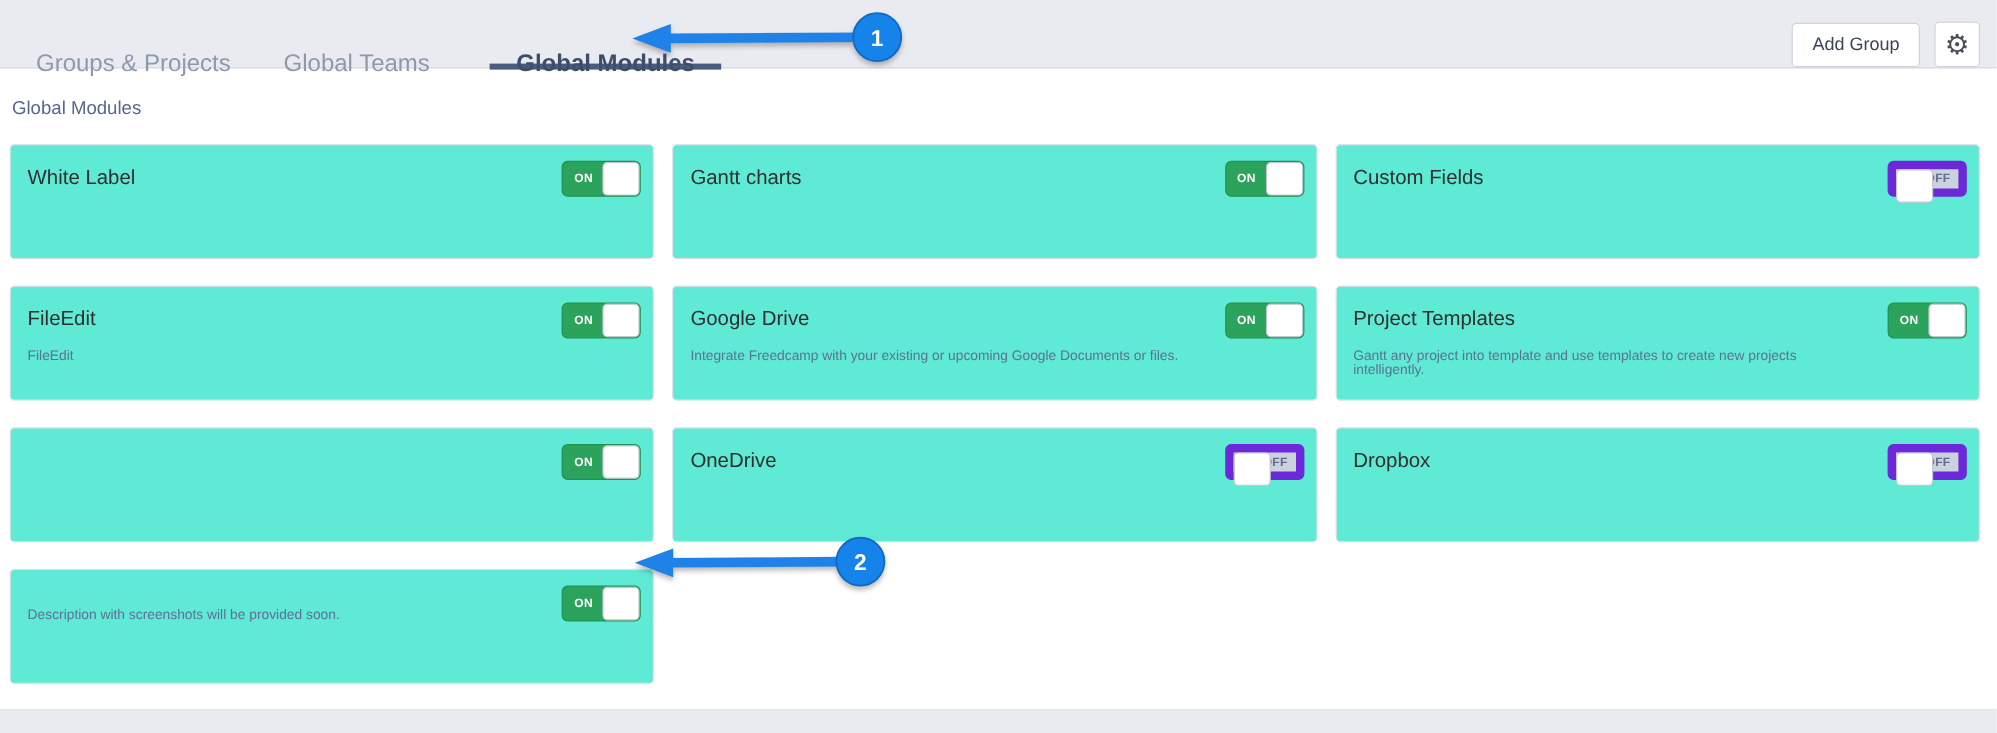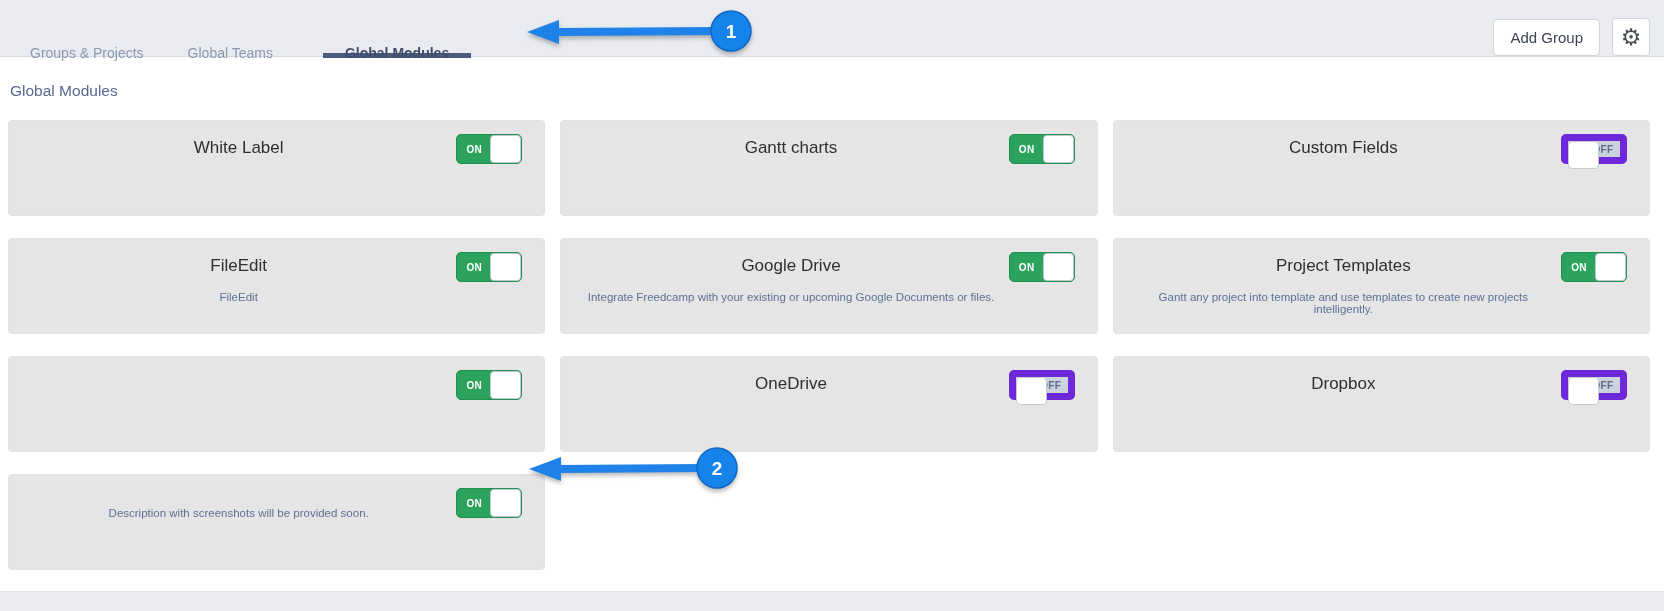--- a/index.html
+++ b/index.html
@@ -9,21 +9,21 @@
     background:#ffffff; position:relative;
   }
   
   .header {
     height:57px; background:#e9ebf1; border-bottom:1px solid #d6dae2;
     display:flex; align-items:stretch; padding:0 14px 0 8px;
   }
   .tabs { display:flex; align-items:stretch; }
   .tab {
     display:flex; align-items:center; padding:5px 22px 0 22px;
-    font-size:14px; color:#8d99ad; border-bottom:5px solid transparent;
+    font-size:20px; color:#8d99ad; border-bottom:5px solid transparent;
     cursor:pointer; white-space:nowrap;margin-top:48px;
   }
   .tab.active { color:#3e4e6a; font-weight:bold; border-bottom-color:#4b5b7d; }
   .tab:nth-child(3) { margin-left:28px; }
   .header-actions { margin-left:auto; display:flex; align-items:flex-end; gap:12px; }
   .btn {
     background:#fff; border:1px solid #cfd4dc; border-radius:4px;
     color:#3b4454; font-size:15px; padding:9px 16px; cursor:pointer;
     font-family:inherit;
   }
@@ -32,28 +32,28 @@
     font-size:23px; color:#4b5058; padding:0; line-height:1;
   }
   
   .heading { margin:25px 0 0 10px; color:#56688e; font-size:15.5px; font-weight:400; }
   .grid {
     margin:20px 14px 0 8px;
     display:grid; grid-template-columns:repeat(3,1fr);
     gap:22px 15px; grid-auto-rows:96px;
   }
   .card {
-    background:#e5e5e5; border:1px solid #dee3ea; border-radius:4px;
-    position:relative; padding:17px 90px 14px 14px;text-align:center;
+    background:#5eead4; border:1px solid #dee3ea; border-radius:4px;
+    position:relative; padding:17px 90px 14px 14px;
   }
   .card-title { font-size:17px; color:#2f2f2f; }
   .card-desc { margin-top:15px; font-size:11.5px; color:#5e7095; }
   
   .toggle {
-    position:absolute; top:13px; right:22px; width:66px; height:30px;
+    position:absolute; top:13px; right:10px; width:66px; height:30px;
     border-radius:5px; cursor:pointer;
   }
   .toggle .toggle-label {
     position:absolute; top:0; height:100%; width:34px;
     display:flex; align-items:center; justify-content:center;
     font-size:10px; font-weight:bold; letter-spacing:.3px;
   }
   .toggle.on  { background:#2ba35d; border:1px solid #219150; }
   .toggle.on  .toggle-label { left:0; color:#ffffff; }
   .toggle.off { background:#cbd2de; border:7px solid #6d28d9; }

